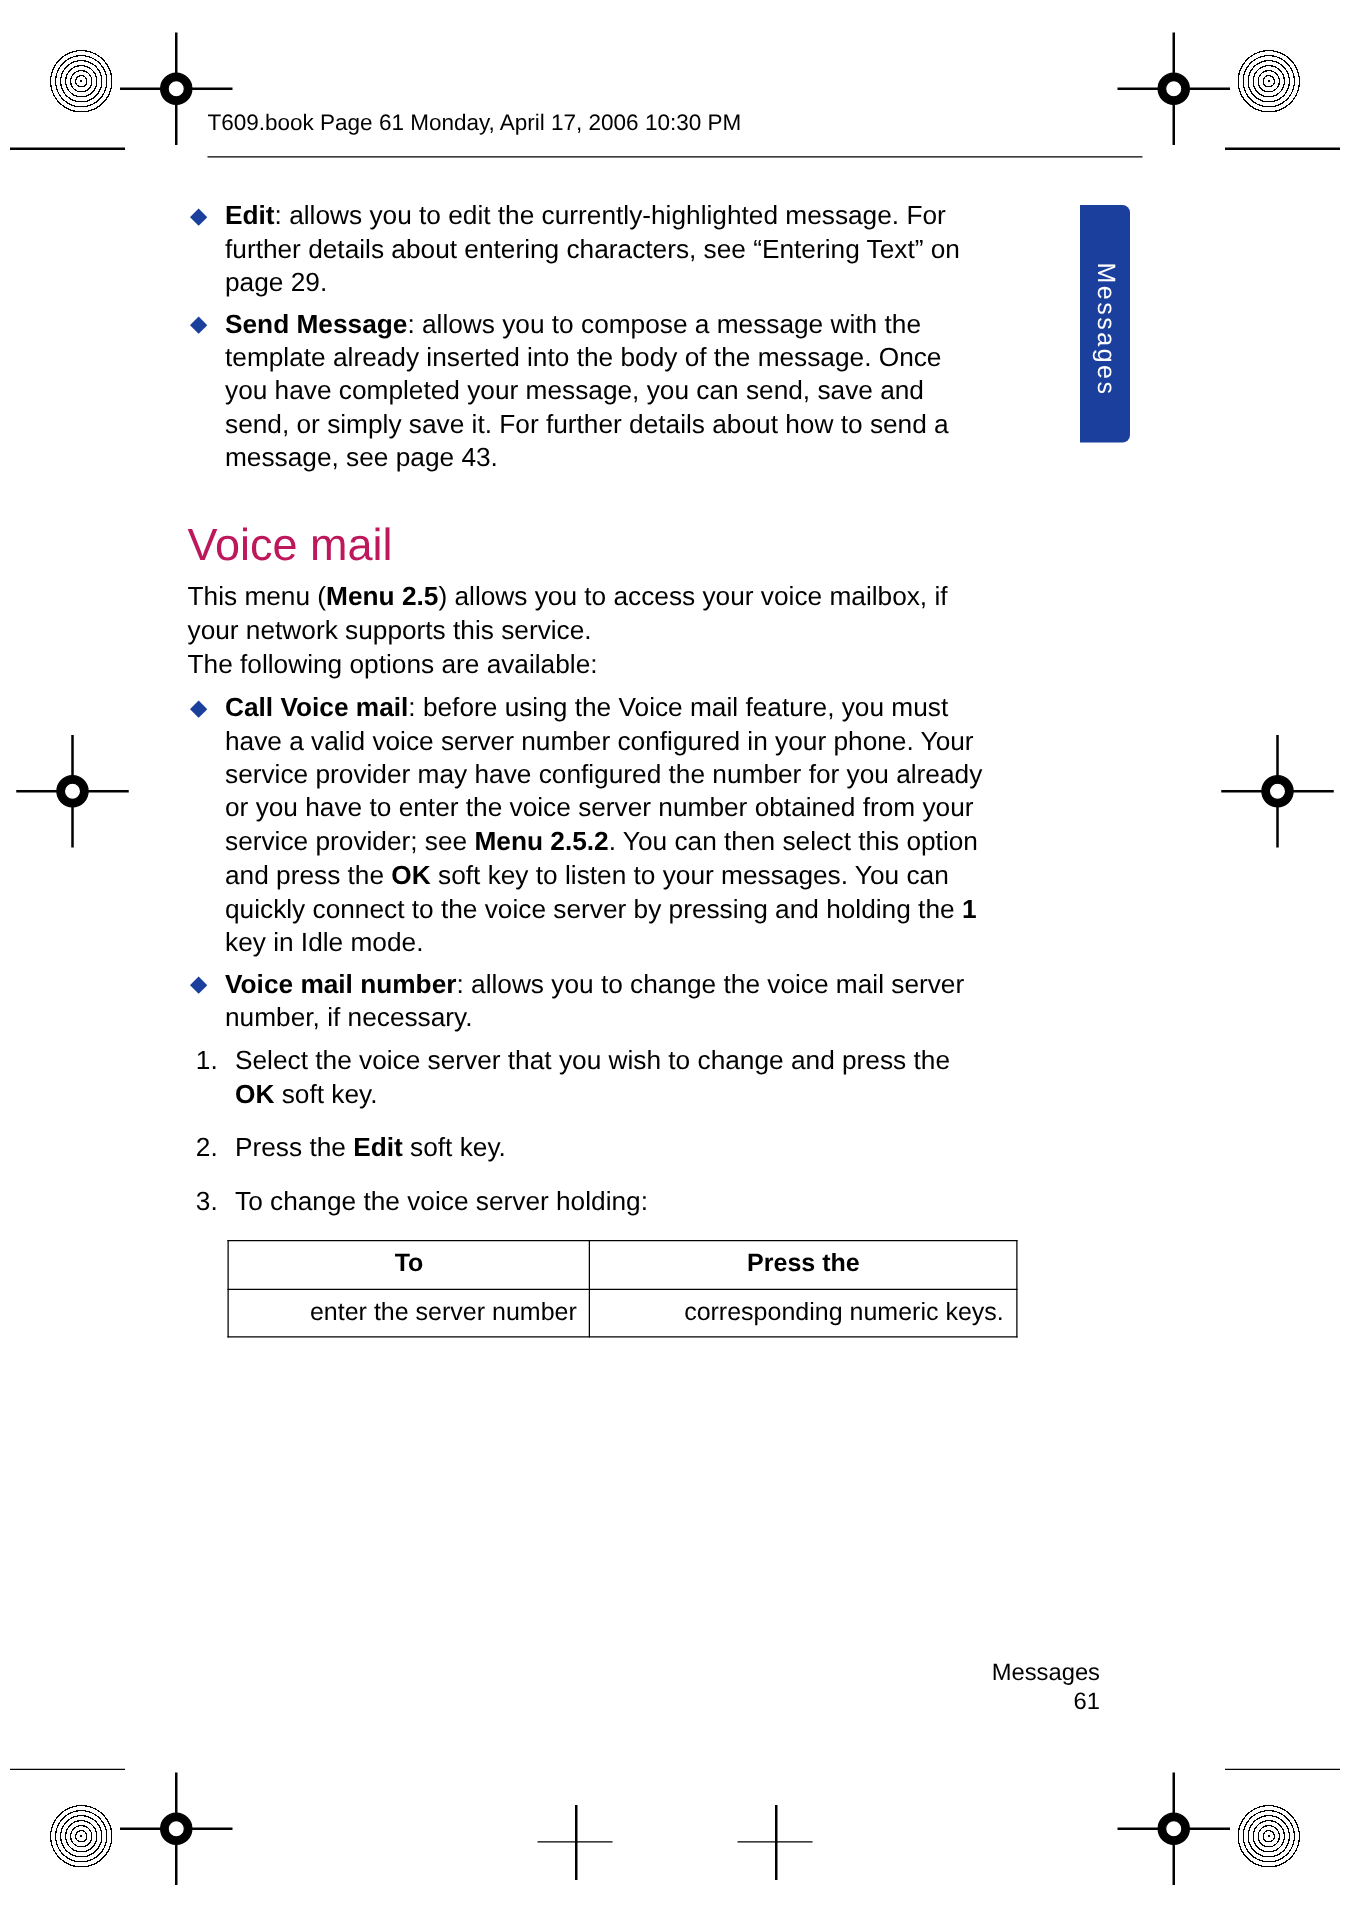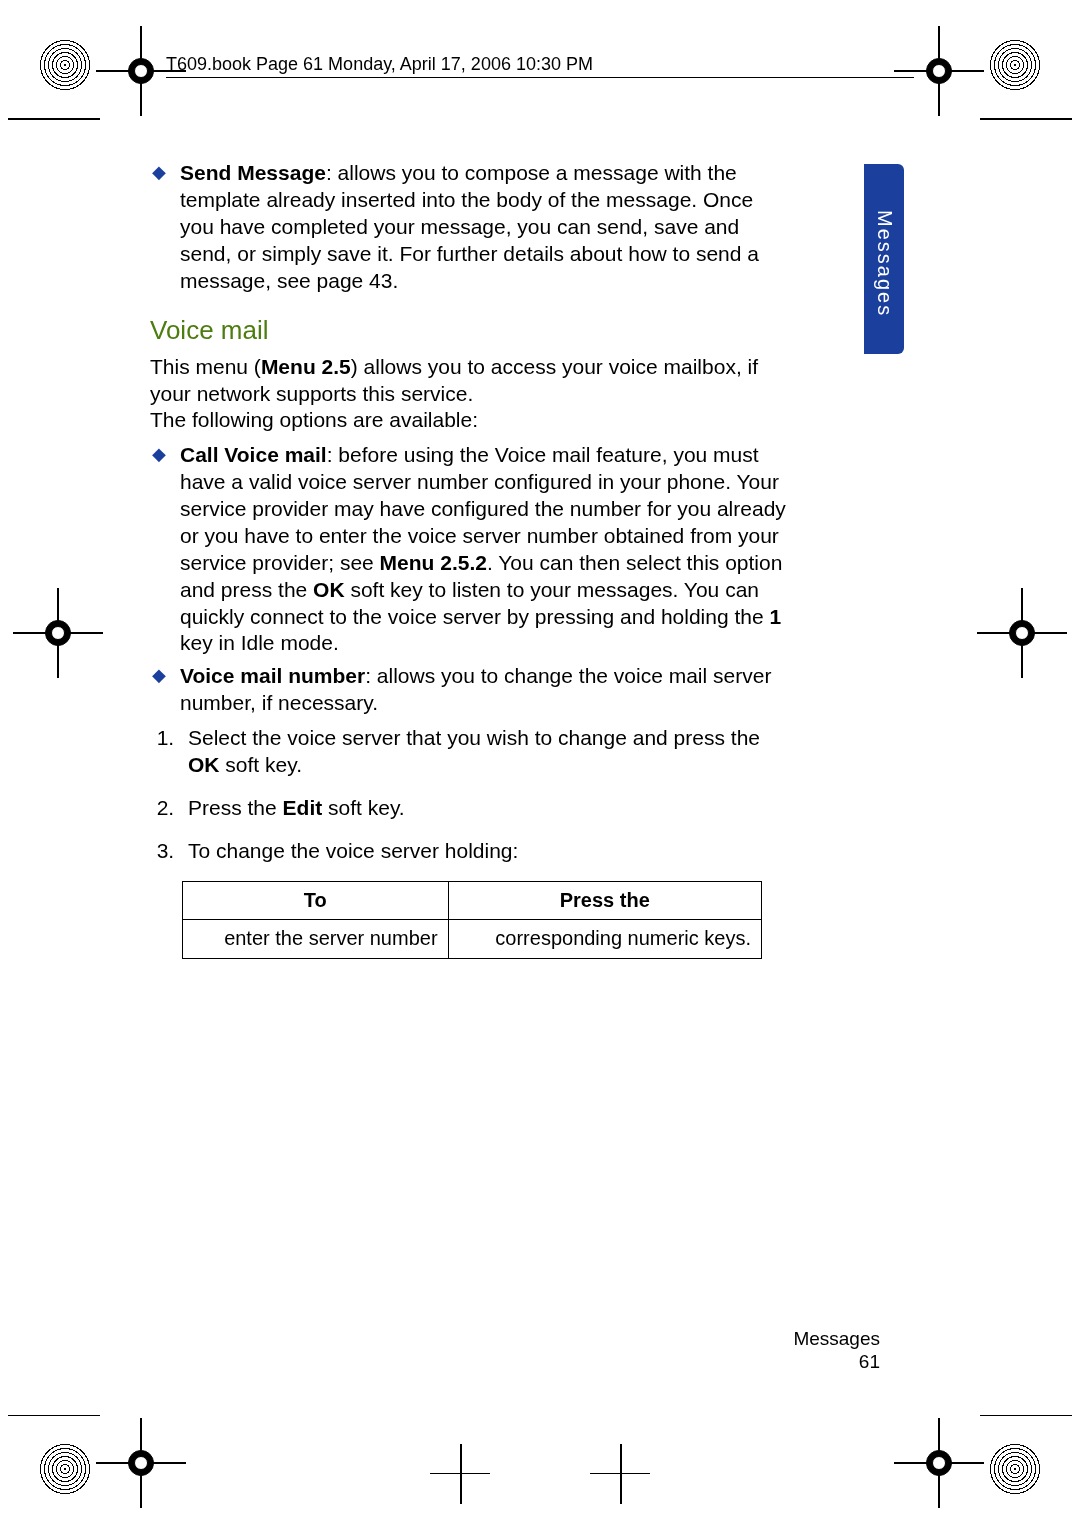--- a/index.html
+++ b/index.html
@@ -46,26 +46,26 @@
   .hline-top    { position:absolute; top:118px; left:8px; width:92px; height:1.5px; background:#000; }
   .hline-top.r  { left:auto; right:8px; }
   .hline-bot    { position:absolute; bottom:118px; left:8px; width:92px; height:1.5px; background:#000; }
   .hline-bot.r  { left:auto; right:8px; }
 
   .crop-h { position:absolute; height:1.5px; background:#000; }
   .crop-v { position:absolute; width:1.5px; background:#000; }
 
   .page-header {
     position: absolute;
-    top: 54px;
+    top: 88px;
     left: 166px;
     right: 166px;
     font-size: 18px;
     border-bottom: 1px solid #000;
-    padding-bottom: 2px;
+    padding-bottom: 16px;
   }
 
   .page {
     position: absolute;
     top: 160px;
     left: 150px;
     width: 640px;
     font-size: 21px;
     line-height: 1.28;
   }
@@ -95,32 +95,32 @@
   .bullets li::before {
     content: "◆";
     position: absolute;
     left: 2px;
     top: 1px;
     color: #1b3f9c;
     font-size: 18px;
   }
 
   h1.section {
-    color: #4d7c0f;
+    color: #be185d;
     font-weight: normal;
-    font-size: 26px;
-    margin: 20px 0 6px 0;
+    font-size: 36px;
+    margin: 32px 0 6px 0;
   }
 
   .steps { margin: 8px 0 16px 0; padding-left: 30px; }
   .steps li { margin-bottom: 16px; padding-left: 8px; }
 
   table.instr {
     border-collapse: collapse;
-    width: 580px;
+    width: 632px;
     margin: 10px 0 0 32px;
     font-size: 20px;
   }
   table.instr th, table.instr td {
     border: 1.2px solid #000;
     padding: 6px 10px;
     text-align: right;
   }
   table.instr th { font-weight: bold; text-align: center; }
 
@@ -192,20 +192,23 @@
 
 <div class="page-header">T609.book  Page 61  Monday, April 17, 2006  10:30 PM</div>
 
 <div class="tab">
   <span>Messages</span>
 </div>
 
 <div class="page">
 
   <ul class="bullets">
+    <li>
+      <b class="inline">Edit</b><span>: allows you to edit the currently-highlighted message. For further details about entering characters, see “Entering Text” on page 29.</span>
+    </li>
     <li>
       <b class="inline">Send Message</b><span>: allows you to compose a message with the template already inserted into the body of the message. Once you have completed your message, you can send, save and send, or simply save it. For further details about how to send a message, see page 43.</span>
     </li>
   </ul>
 
   <h1 class="section">Voice mail</h1>
 
   <div>
     <span>This menu (</span><b class="inline">Menu 2.5</b><span>) allows you to access your voice mailbox, if your network supports this service.</span>
   </div>

